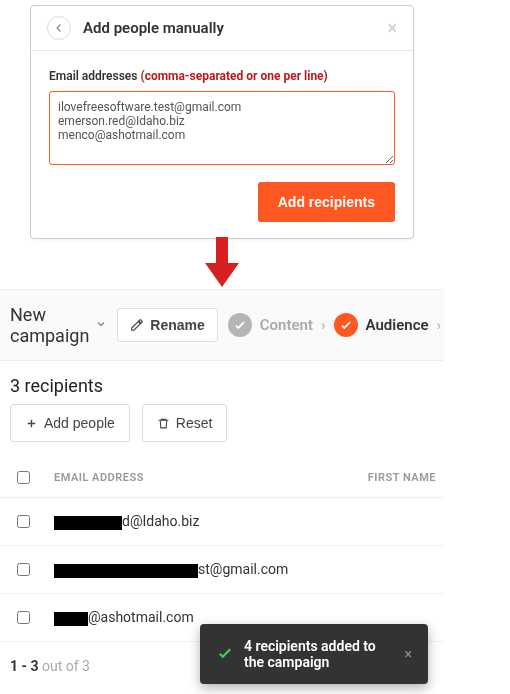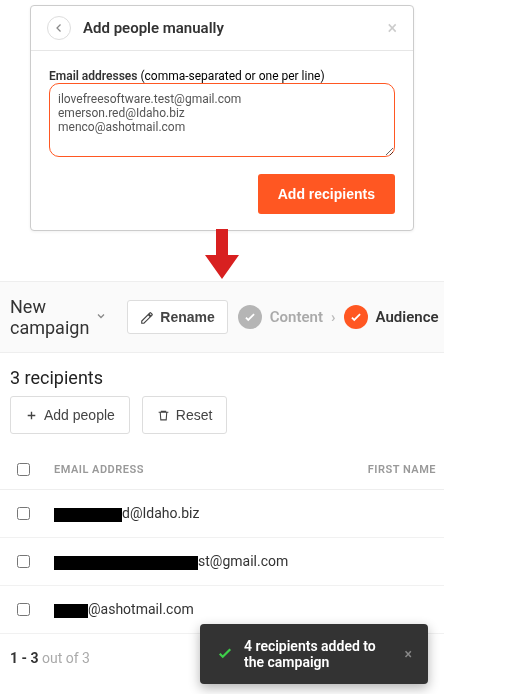--- a/index.html
+++ b/index.html
@@ -5,30 +5,30 @@
 html,body{margin:0;padding:0;font-family:-apple-system,BlinkMacSystemFont,"Segoe UI",Roboto,Arial,sans-serif;background:#fff;color:#333;font-size:14px}
 .viewport{width:444px;height:694px;position:relative;overflow:hidden}
 .modal{margin:5px 30px 0 30px;border:1px solid #ccc;border-radius:4px;background:#fff;box-shadow:0 1px 3px rgba(0,0,0,.06)}
 .mod-head{padding:10px 16px;border-bottom:1px solid #e6e6e6;display:flex;align-items:center}
 .mod-back{width:22px;height:22px;border:1px solid #ddd;border-radius:50%;display:flex;align-items:center;justify-content:center;margin-right:12px;color:#888;cursor:pointer}
 .mod-back svg{width:12px;height:12px}
 .mod-title{font-weight:600;font-size:15px;color:#333;flex:1}
 .mod-close{color:#ccc;font-size:18px;cursor:pointer;line-height:1}
 .mod-body{padding:18px 18px 16px}
 .fld-label{font-size:12px;font-weight:600;color:#333}
-.fld-label .muted{font-weight:400;color:#000000}
-.email-ta{width:100%;height:74px;border:1px solid #ff5722;border-radius:10px;padding:8px;font-size:12px;color:#555;resize:vertical;box-sizing:border-box;font-family:inherit;outline:none}
+.fld-label .muted{font-weight:700;color:#b91c1c}
+.email-ta{margin-top:8px;width:100%;height:74px;border:1px solid #ff5722;border-radius:3px;padding:8px;font-size:12px;color:#555;resize:vertical;box-sizing:border-box;font-family:inherit;outline:none}
 .mod-actions{text-align:right;margin-top:14px}
 .add-btn{background:#ff5722;color:#fff;border:none;padding:12px 20px;font-size:14px;font-weight:600;border-radius:3px;cursor:pointer}
 .arrow{display:flex;justify-content:center;margin:-4px 0 -2px}
 .arrow svg{width:46px;height:56px}
 .header{display:flex;align-items:center;padding:14px 10px;border-top:1px solid #eee;border-bottom:1px solid #eee;background:#fafafa}
 .camp-name{font-size:18px;font-weight:400;color:#333;margin-right:4px}
 .chev{color:#888;margin-left:2px}
-.rename{margin-left:20px;border:1px solid #ddd;background:#fff;border-radius:3px;padding:8px 12px;font-size:14px;font-weight:600;color:#444;cursor:pointer;display:inline-flex;align-items:flex-end;gap:6px}
+.rename{margin-left:10px;border:1px solid #ddd;background:#fff;border-radius:3px;padding:8px 12px;font-size:14px;font-weight:600;color:#444;cursor:pointer;display:inline-flex;align-items:center;gap:6px}
 .rename svg{width:14px;height:14px}
 .steps{margin-left:10px;display:flex;align-items:center;gap:8px;color:#aaa;font-size:15px;font-weight:600}
 .step-ic{width:24px;height:24px;border-radius:50%;display:flex;align-items:center;justify-content:center}
 .step-ic svg{width:14px;height:14px}
 .ic-grey{background:#b5b5b5;color:#fff}
 .ic-orange{background:#ff5722;color:#fff}
 .step-sep{font-weight:700;color:#bbb}
 .step-active{color:#333}
 .recip-hdr{padding:14px 10px 8px;font-size:18px;color:#222}
 .tools{display:flex;gap:12px;padding:0 10px 16px}

